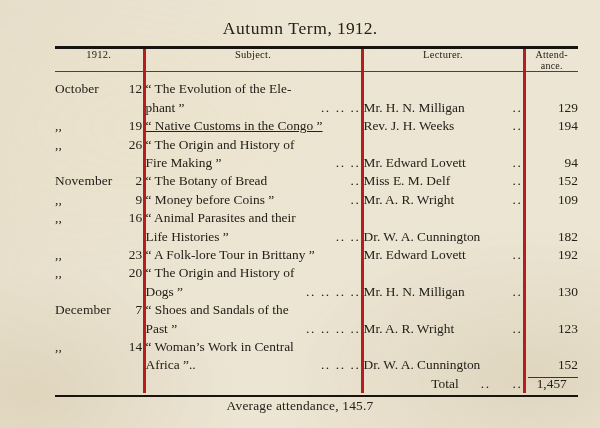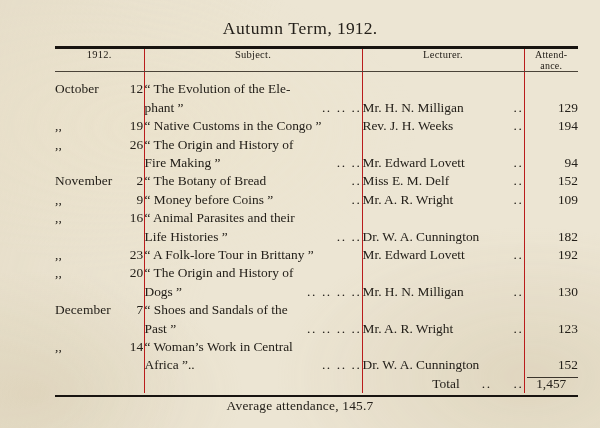--- a/index.html
+++ b/index.html
@@ -93,21 +93,21 @@
   col.c-att   { width: 54px; }
 
   table.ledger td,
   table.ledger th {
     padding: 0;
     vertical-align: top;
     font-weight: normal;
   }
 
   
-  .v-l { border-left: 1px solid #b91c1c; }
+  .v-l { border-left: 3px solid #b91c1c; }
 
   
   .hdr td {
     text-align: center;
     font-size: 10.5px;
     padding: 6px 0 7px 0;
     letter-spacing: 0.25px;
   }
   .hdr .hdr-att {
     line-height: 1.12;
@@ -298,21 +298,21 @@
               <div>129</div>
             </td>
           </tr>
           <tr>
             <td class="cell-date" style="padding-top: 0px;">
               <div class="date-line">
                 <span class="ditto">,,</span>
                 <span class="date-day">19</span>
               </div>
             </td>
-            <td class="cell-subject v-l" style="padding-top: 0px;">
+            <td class="cell-subject v-l" style="padding-top: 0px; text-decoration: underline;">
               <div class="subj-line">“ Native Customs in the Congo ”</div>
             </td>
             <td class="cell-lecturer v-l" style="padding-top: 0px;">
               <div class="lect-line">
                 <span>Rev. J. H. Weeks</span>
                 <span class="lect-dots">..</span>
               </div>
             </td>
             <td class="cell-attend v-l" style="padding-top: 0px;">
               <div>194</div>

